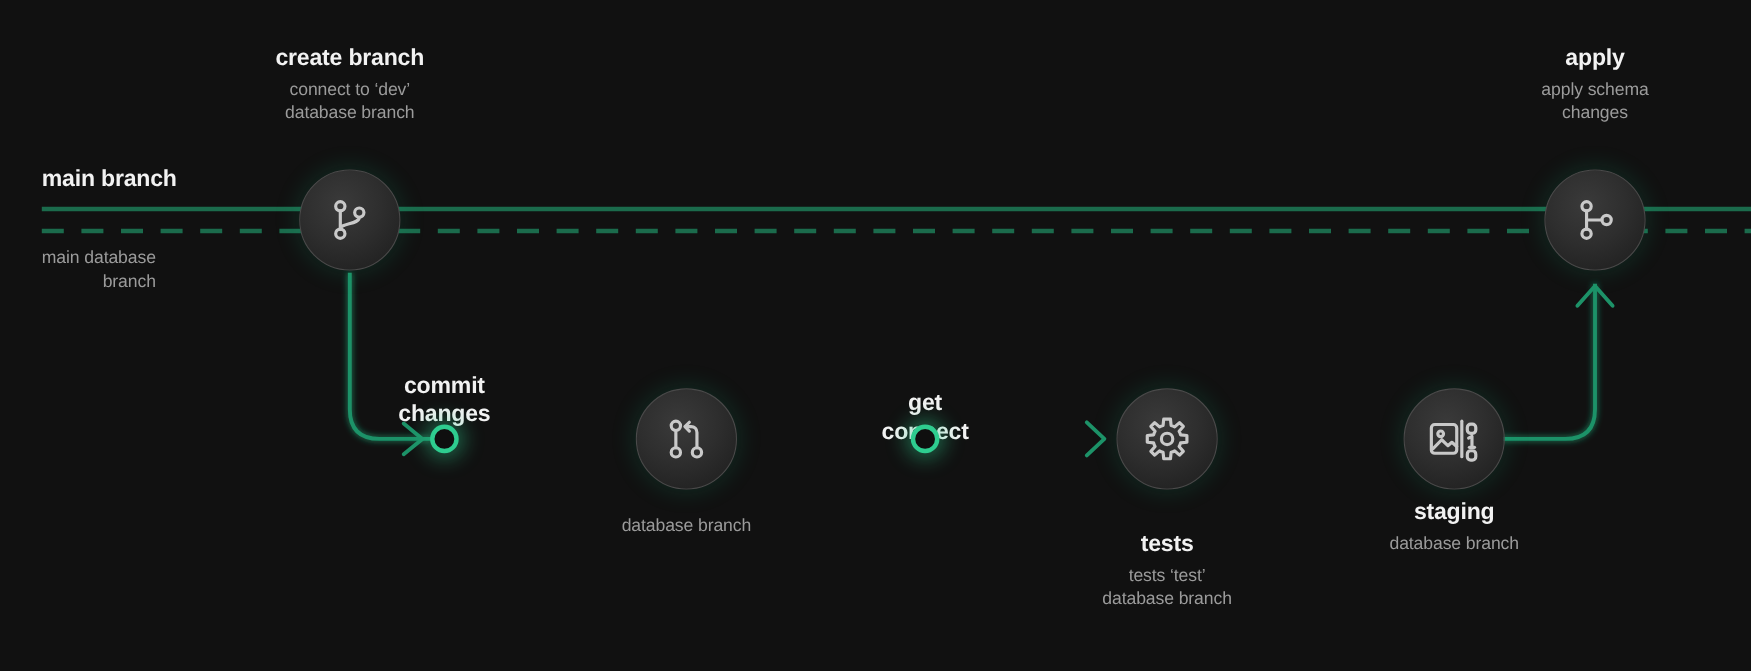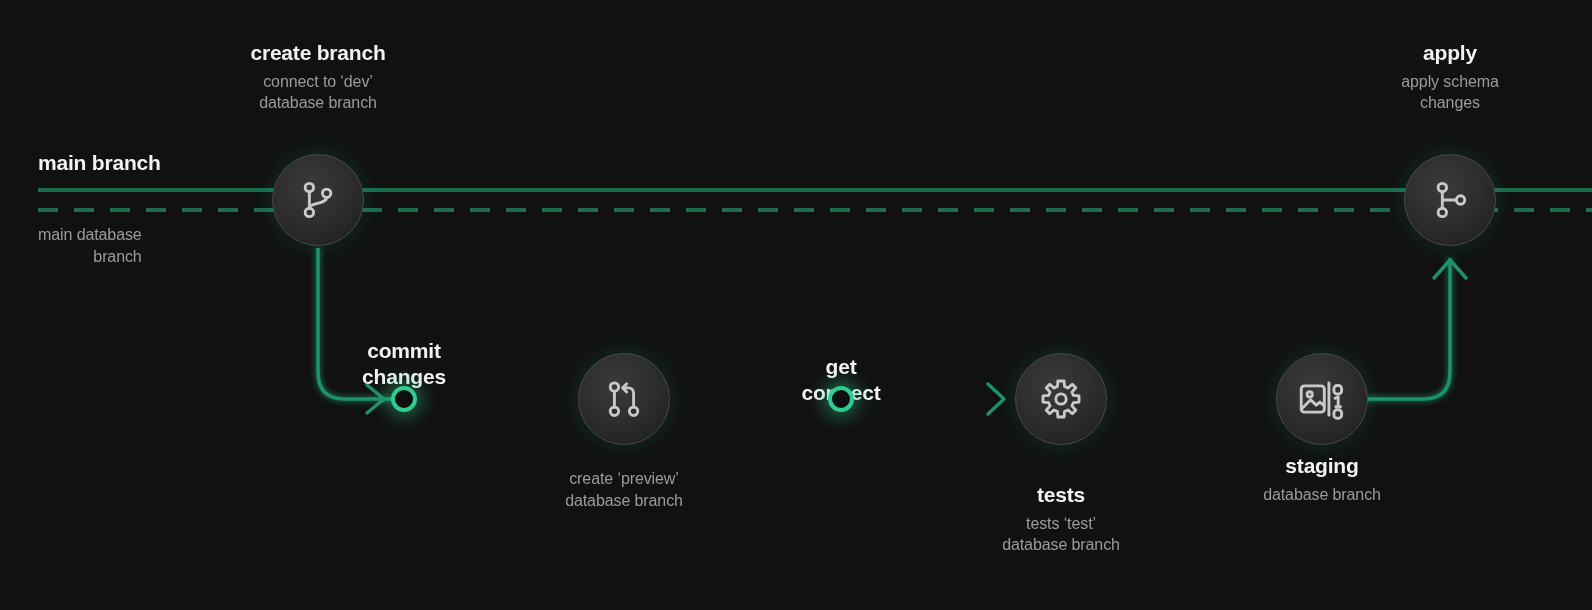--- a/index.html
+++ b/index.html
@@ -161,21 +161,20 @@
 
   <div class="label-group" style="left:841px; top:306px; transform:translateX(-50%);margin-top:48px;">
     <div class="title">
       <div>get</div>
       <div>connect</div>
     </div>
   </div>
 
   <div class="label-group" style="left:624px; top:463px; transform:translateX(-50%);">
     <div class="sub">
-      <div>create ‘preview’</div>
       <div>database branch</div>
     </div>
   </div>
 
   <div class="label-group" style="left:1061px; top:482px; transform:translateX(-50%);">
     <div class="title">tests</div>
     <div class="sub">
       <div>tests ‘test’</div>
       <div>database branch</div>
     </div>

